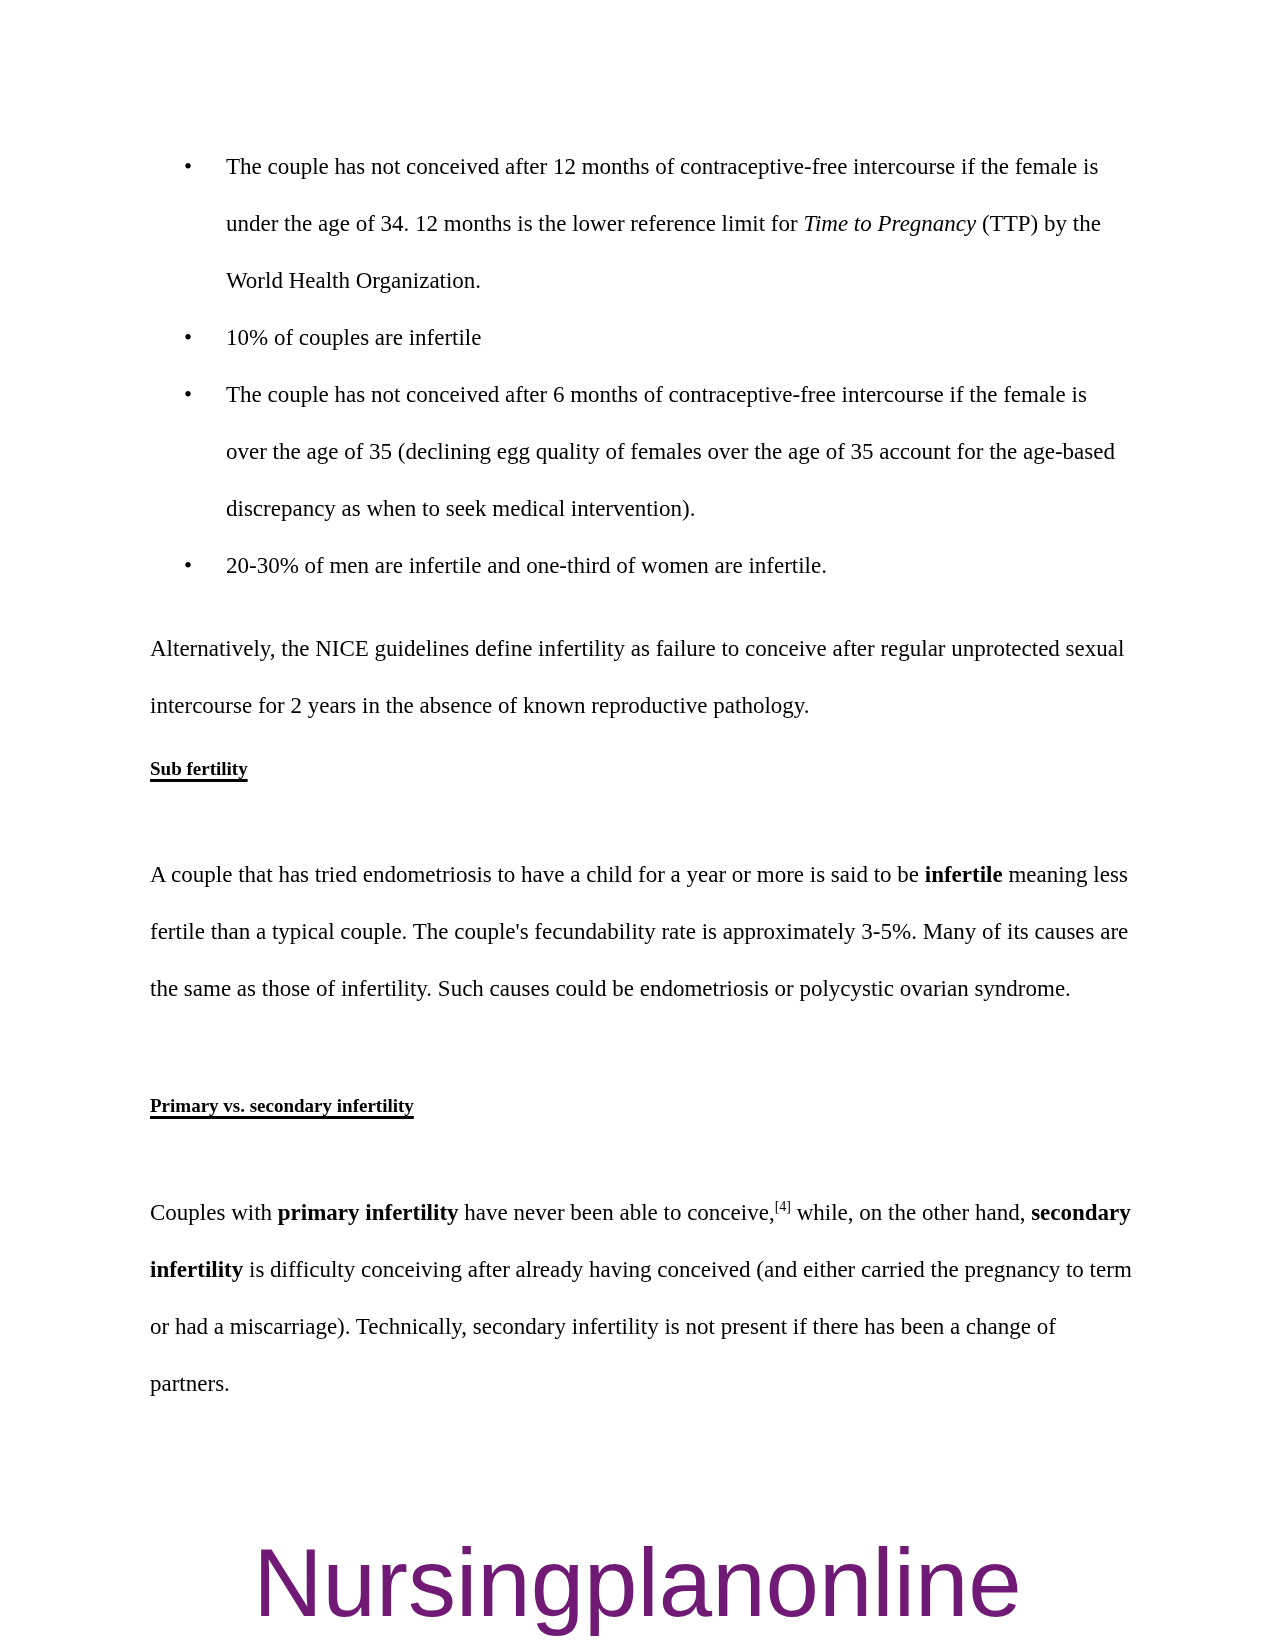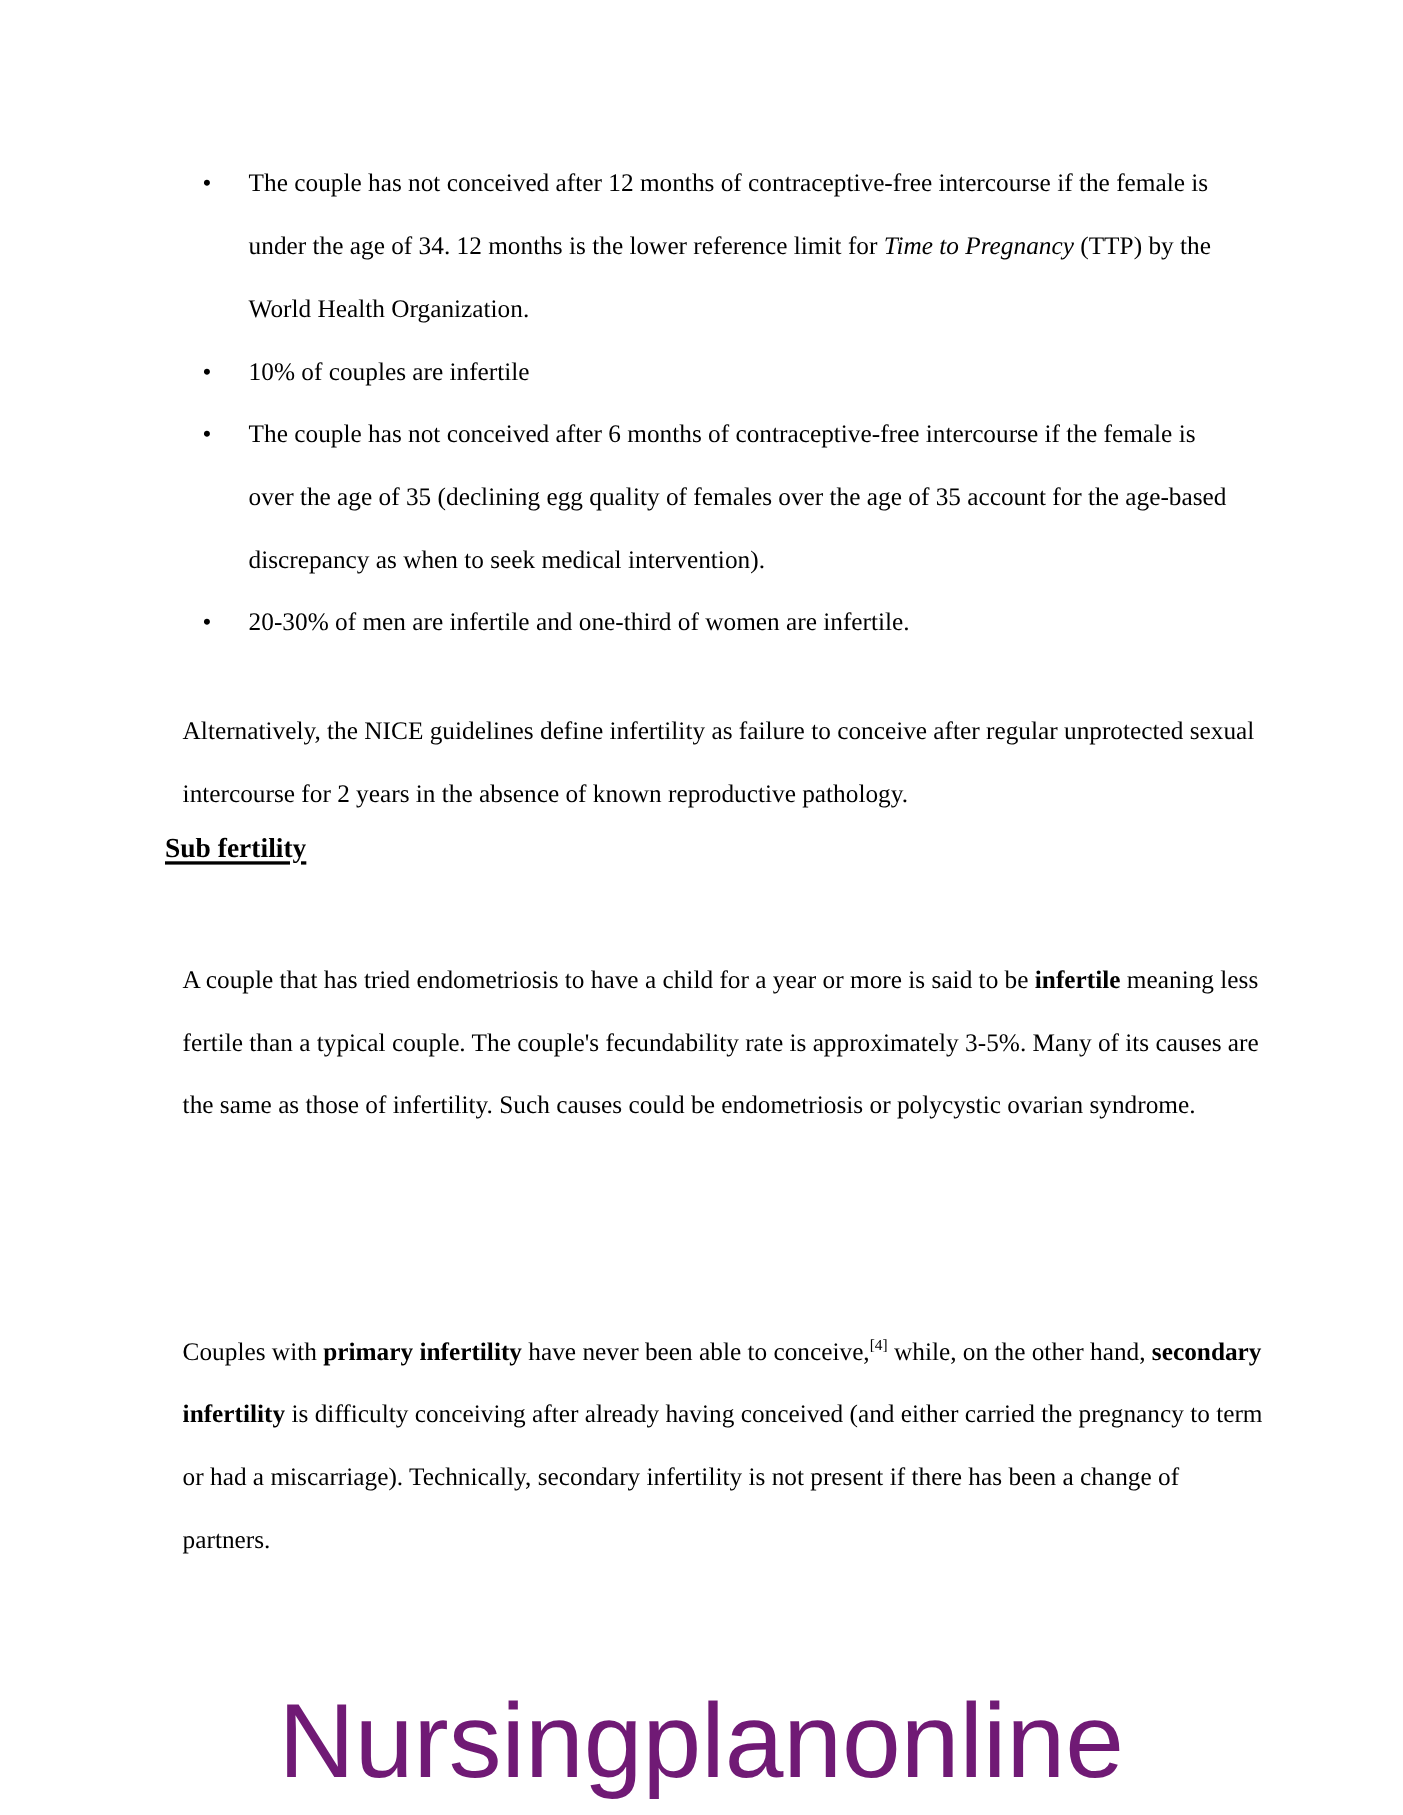--- a/index.html
+++ b/index.html
@@ -3,22 +3,22 @@
 <meta charset="utf-8">
 <style>
   html, body { margin: 0; padding: 0; background: #ffffff; }
   body { width: 1275px; height: 1650px; position: relative; overflow: hidden;
          font-family: "Liberation Serif", "DejaVu Serif", serif; color: #000; }
   .page { position: absolute; left: 0; top: 0; width: 1275px; height: 1650px; }
   .text { font-size: 23px; line-height: 57px; }
   .bullets { position: absolute; left: 150px; top: 138px; width: 980px; margin: 0; padding: 0; list-style: none; }
   .bullets li { position: relative; padding-left: 76px; font-size: 23px; line-height: 57px; }
   .bullets li .bullet { position: absolute; left: 34px; top: 0; }
-  .para { position: absolute; left: 150px; width: 990px; margin: 16px; }
-  .heading { position: absolute; left: 150px; margin: 0; font-weight: bold; font-size: 25px;
+  .para { position: absolute; left: 150px; width: 990px; margin: 0; }
+  .heading { position: absolute; left: 150px; margin: 0; font-weight: bold; font-size: 19px;
              text-decoration: underline; text-decoration-thickness: 3px; text-underline-offset: 4px; }
   sup { font-size: 14px; vertical-align: 9px; line-height: 0; }
   .watermark { position: absolute; left: 0; width: 1275px; top: 1535px; text-align: center;
                font-family: "Liberation Sans", "DejaVu Sans", sans-serif; font-size: 96px;
                color: #701a75; line-height: 1; }
 </style>
 </head>
 <body>
 
 <div class="page">
@@ -41,17 +41,18 @@
       <span>20-30% of men are infertile and one-third of women are infertile.</span>
     </li>
   </ul>
 
   <p class="para text" style="top:620px;">Alternatively, the NICE guidelines define infertility as failure to conceive after regular unprotected sexual intercourse for 2 years in the absence of known reproductive pathology.</p>
 
   <h2 class="heading" style="top:758px;">Sub fertility</h2>
 
   <p class="para text" style="top:846px;"><span>A couple that has tried endometriosis to have a child for a year or more is said to be </span><b>infertile</b><span> meaning less fertile than a typical couple. The couple's fecundability rate is approximately 3-5%. Many of its causes are the same as those of infertility. Such causes could be endometriosis or polycystic ovarian syndrome.</span></p>
 
+  <h2 class="heading" style="top:1095px;">Primary vs. secondary infertility</h2>
 
   <p class="para text" style="top:1184px;"><span>Couples with </span><b>primary infertility</b><span> have never been able to conceive,</span><sup>[4]</sup><span> while, on the other hand, </span><b>secondary infertility</b><span> is difficulty conceiving after already having conceived (and either carried the pregnancy to term or had a miscarriage). Technically, secondary infertility is not present if there has been a change of partners.</span></p>
 
   <div class="watermark">Nursingplanonline</div>
 </div>
 
 </body></html>

